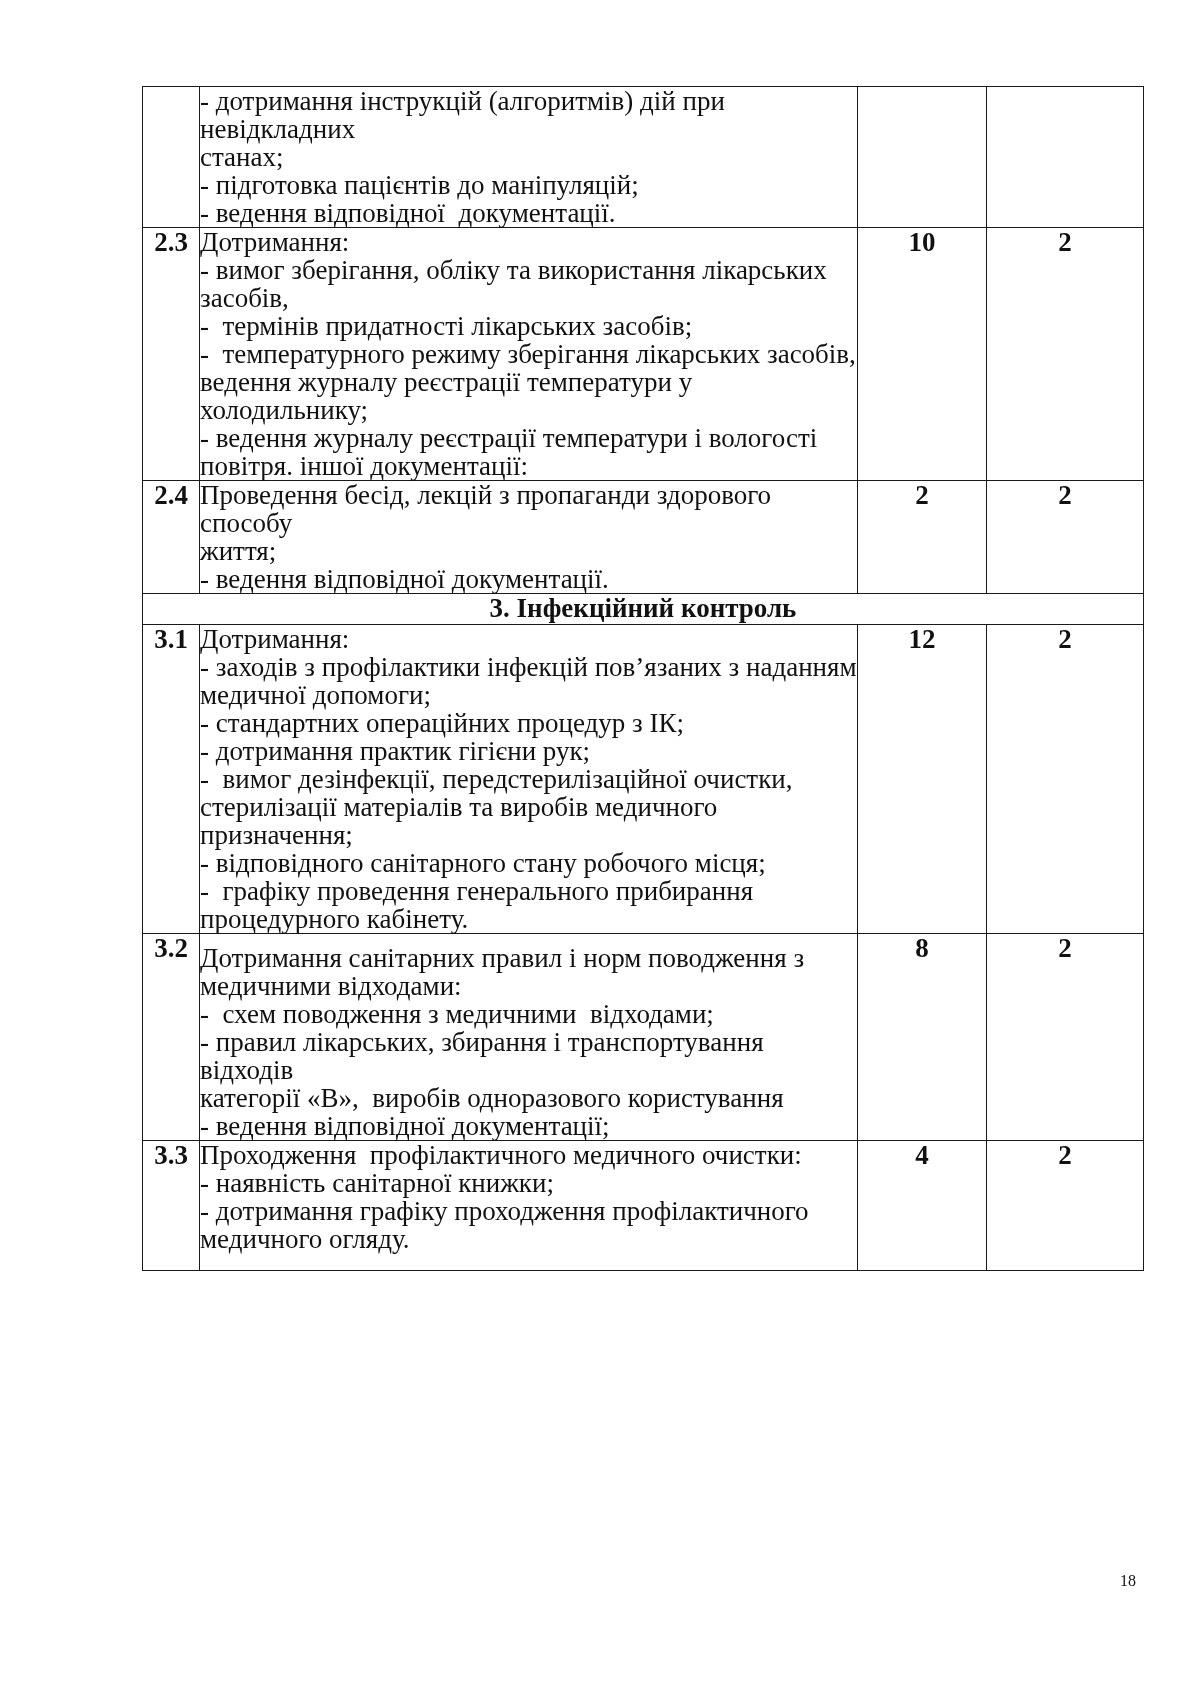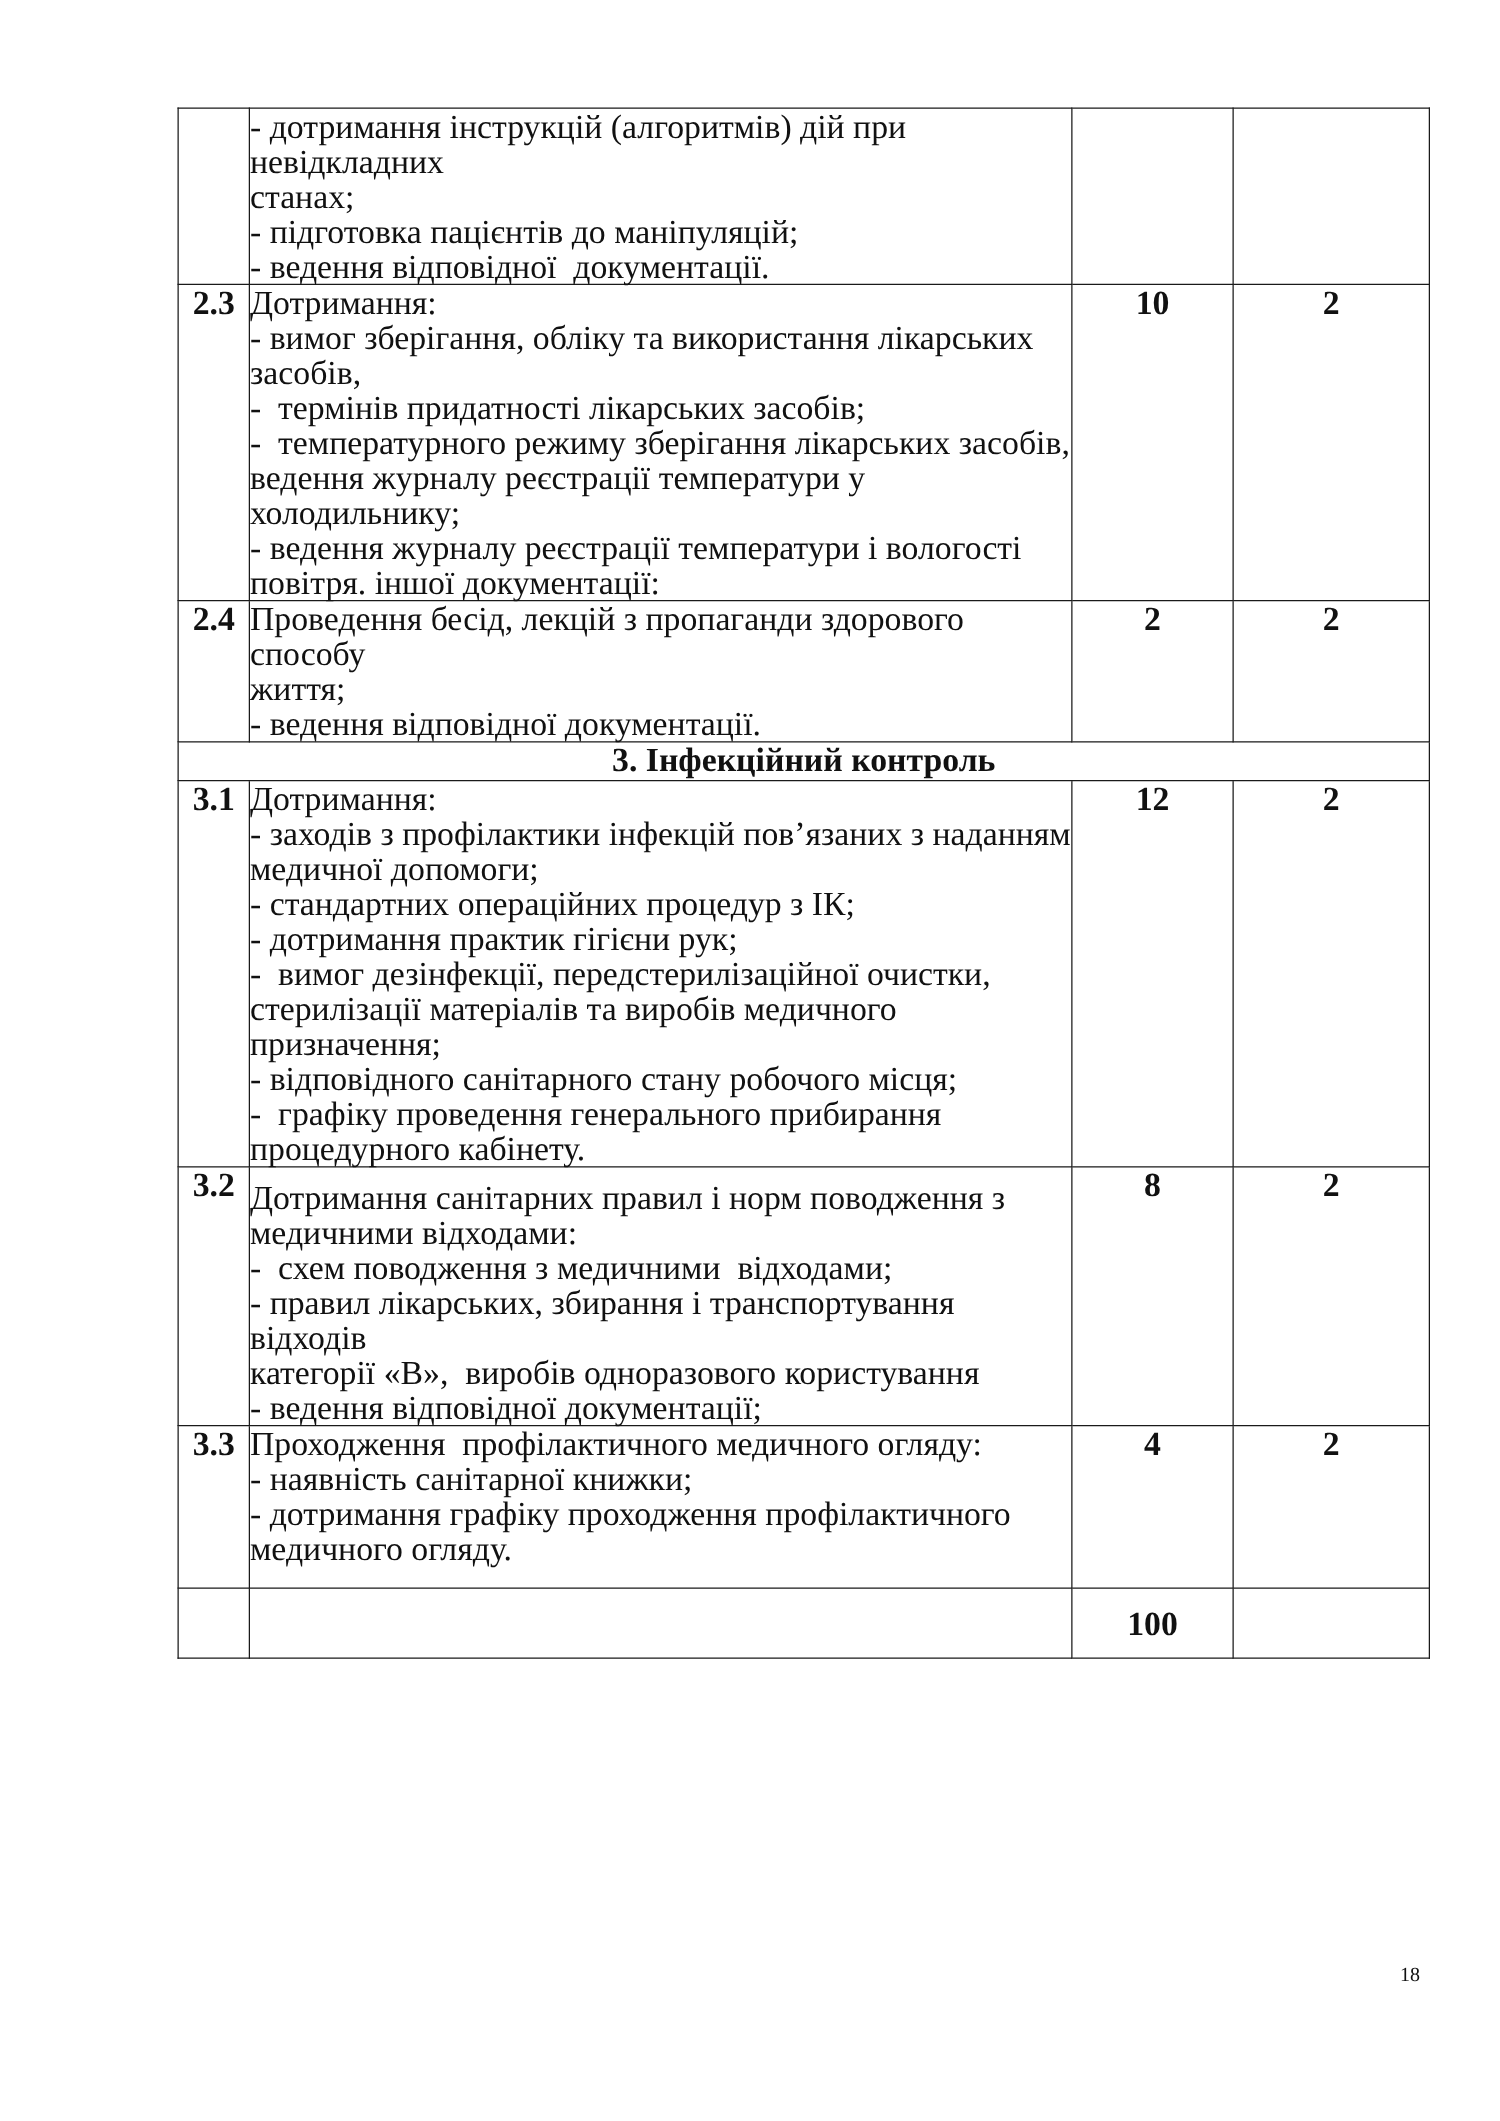--- a/index.html
+++ b/index.html
@@ -106,31 +106,25 @@
         <span class="line">категорії «В»,  виробів одноразового користування</span>
         <span class="line">- ведення відповідної документації;</span>
       </td>
       <td class="val">8</td>
       <td class="val">2</td>
     </tr>
 
     <tr style="height:130px">
       <td class="num">3.3</td>
       <td class="txt">
-        <span class="line">Проходження  профілактичного медичного огляду:</span>
+        <span class="line">Проходження  профілактичного медичного очистки:</span>
         <span class="line">- наявність санітарної книжки;</span>
         <span class="line">- дотримання графіку проходження профілактичного</span>
         <span class="line">медичного огляду.</span>
       </td>
       <td class="val">4</td>
       <td class="val">2</td>
     </tr>
 
-    <tr style="height:56px">
-      <td class="num"></td>
-      <td class="txt"></td>
-      <td class="val" style="vertical-align:middle">100</td>
-      <td class="val"></td>
-    </tr>
   </tbody>
 </table>
 
 <div class="page-number">18</div>
 
 </body></html>

